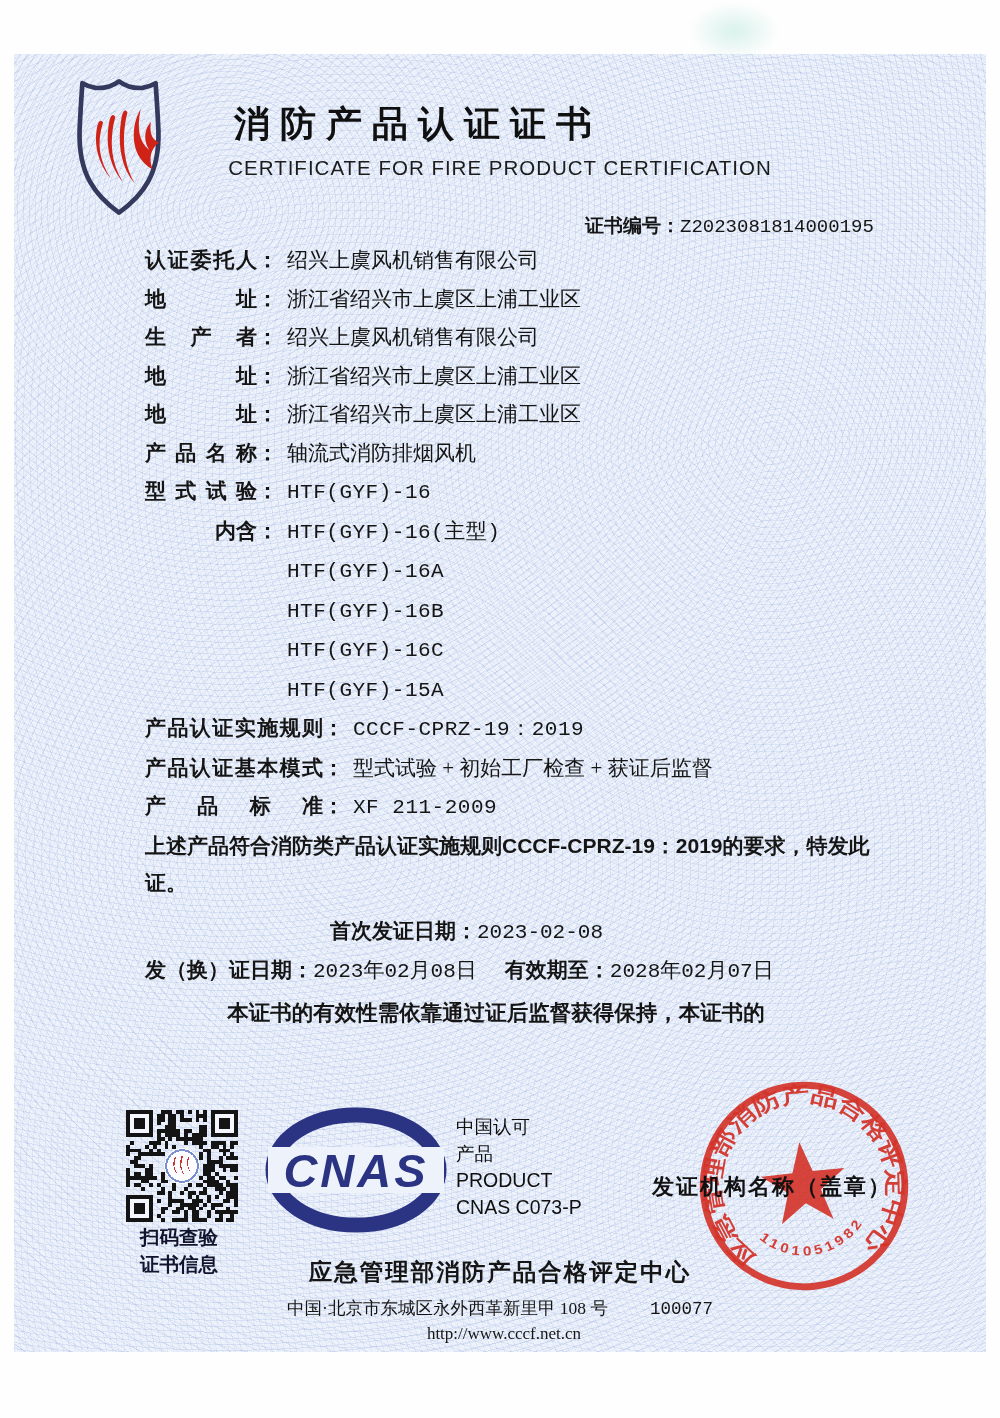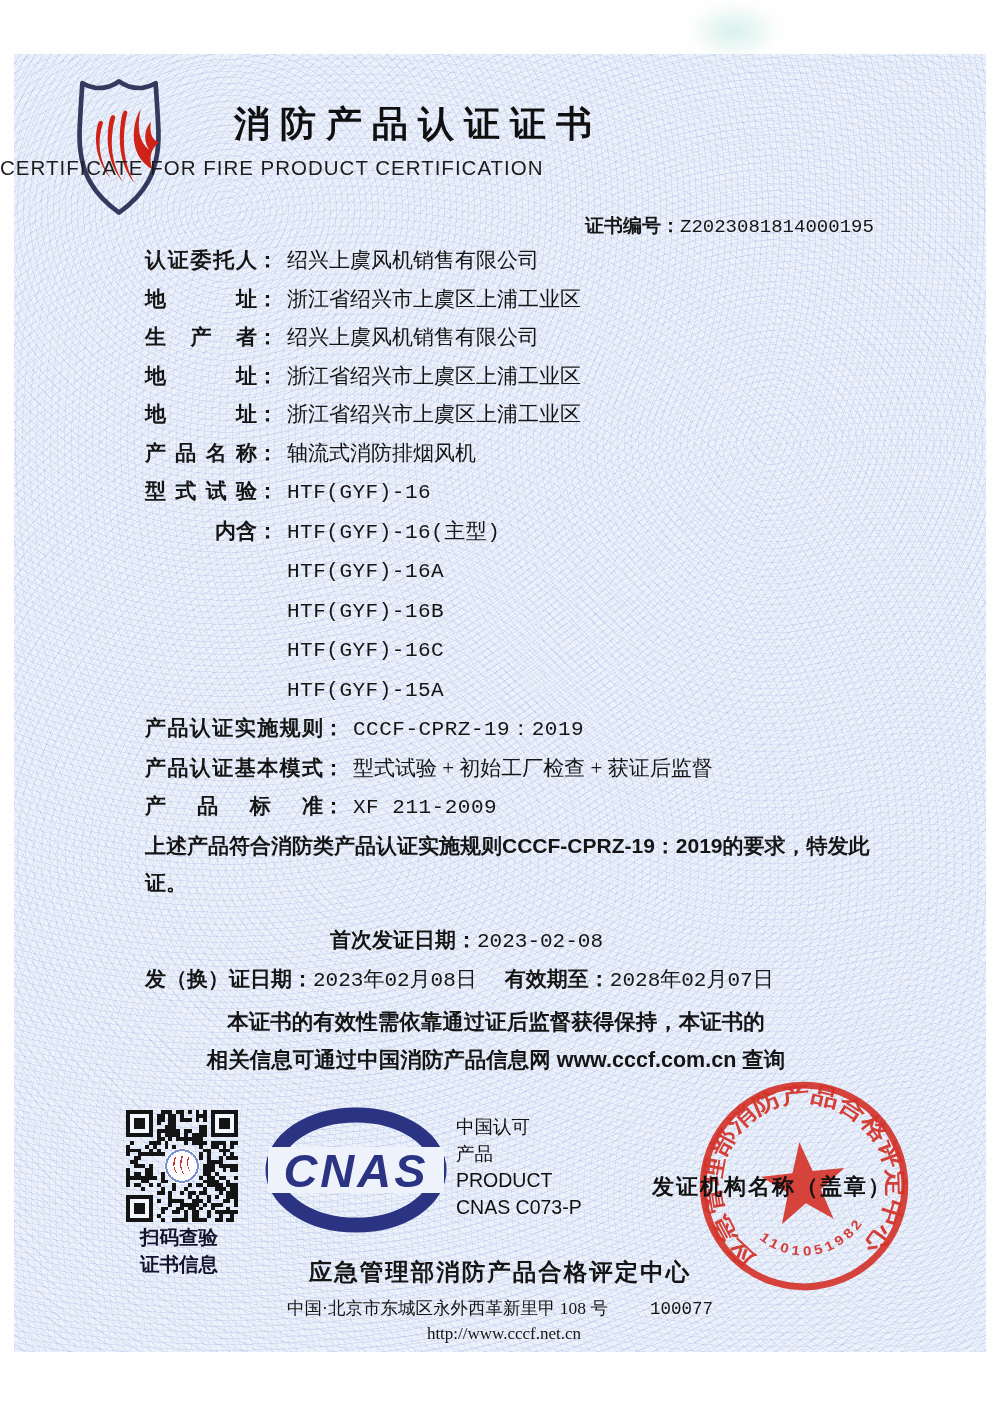--- a/index.html
+++ b/index.html
@@ -19,37 +19,37 @@
       repeating-linear-gradient(45deg, rgba(130,160,220,.05) 0 1px, rgba(255,255,255,0) 1px 4px);
   }
   .smudge { position:absolute; left:688px; top:2px; width:92px; height:58px;
     background:radial-gradient(ellipse at center, rgba(120,210,190,.28), rgba(120,210,190,0) 70%);
     filter:blur(2px); }
 
   .logo { position:absolute; left:58px; top:70px; width:122px; height:154px; }
 
   .title { position:absolute; left:0; top:100px; width:812px; text-align:center;
     font-size:36px; font-weight:bold; letter-spacing:10px; color:#101010;padding-left:24px; }
-  .subtitle { position:absolute; left:0; top:156px; width:1000px; 
+  .subtitle { position:absolute; left:0; top:156px; width:1000px; text-align:center;
     font-size:20.5px; letter-spacing:1px; color:#1c1c1c; }
   .certno { position:absolute; left:585px; top:213px; font-size:19px; white-space:nowrap; }
   .certno .lbl { font-weight:600; }
   .mono { font-family:"Liberation Mono","DejaVu Sans Mono",monospace;text-align:center; }
 
   .body { position:absolute; left:145px; top:241px; width:737px; font-size:21px; line-height:37.5px; }
   .frow { white-space:nowrap; }
   .lab { display:inline-block; width:112px; font-weight:bold; text-align-last:justify; }
   .lab.wide { width:178px; }
   .lab.right { text-align-last:right; }
   .colon { display:inline-block; width:20px; margin-right:10px; font-weight:bold; }
   .val { font-family:"Liberation Serif","DejaVu Serif",serif; }
   .val.latin { font-family:"Liberation Mono","DejaVu Sans Mono",monospace; letter-spacing:.5px; }
 
   .statement { font-weight:bold; white-space:normal; line-height:37.5px; }
-  .dates { margin-top:19px; }
+  .dates { margin-top:10px; }
   .dates .l1 { margin-left:185px; }
   .dates .dlbl { font-weight:bold; }
   .dates .dval { font-family:"Liberation Mono","DejaVu Sans Mono",monospace; }
   .gap { display:inline-block; width:28px; }
   .notice { margin-top:3px; text-align:center; font-weight:bold; font-size:21.5px; line-height:38px; margin-left:-35px; }
 
   .qr { position:absolute; left:126px; top:1110px; width:112px; height:112px; }
   .qr-caption { position:absolute; left:140px; top:1224px; font-size:19.5px; line-height:27px; font-weight:600; color:#12142e; }
   .cnas { position:absolute; left:264px; top:1106px; width:184px; height:128px; }
   .cnas-lines { position:absolute; left:456px; top:1114px; font-size:18.5px; line-height:26.5px; color:#101010; }
@@ -116,21 +116,20 @@
       <div class="l1">
         <span class="dlbl">首次发证日期：</span><span class="dval">2023-02-08</span>
       </div>
       <div>
         <span class="dlbl">发（换）证日期：</span><span class="dval">2023年02月08日</span><span class="gap"></span><span class="dlbl">有效期至：</span><span class="dval">2028年02月07日</span>
       </div>
     </div>
 
     <div class="notice">
       <div>本证书的有效性需依靠通过证后监督获得保持，本证书的</div>
-      <div>相关信息可通过中国消防产品信息网 www.cccf.com.cn 查询</div>
     </div>
   </div>
 
   <div class="qr">
     <svg id="qr-svg" viewBox="0 0 29 29" width="112" height="112" shape-rendering="crispEdges">
       <g id="qr-modules">
           <rect x="9" y="0" width="1" height="1" fill="#141414"></rect>
           <rect x="10" y="0" width="1" height="1" fill="#141414"></rect>
           <rect x="11" y="0" width="1" height="1" fill="#141414"></rect>
           <rect x="13" y="0" width="1" height="1" fill="#141414"></rect>

